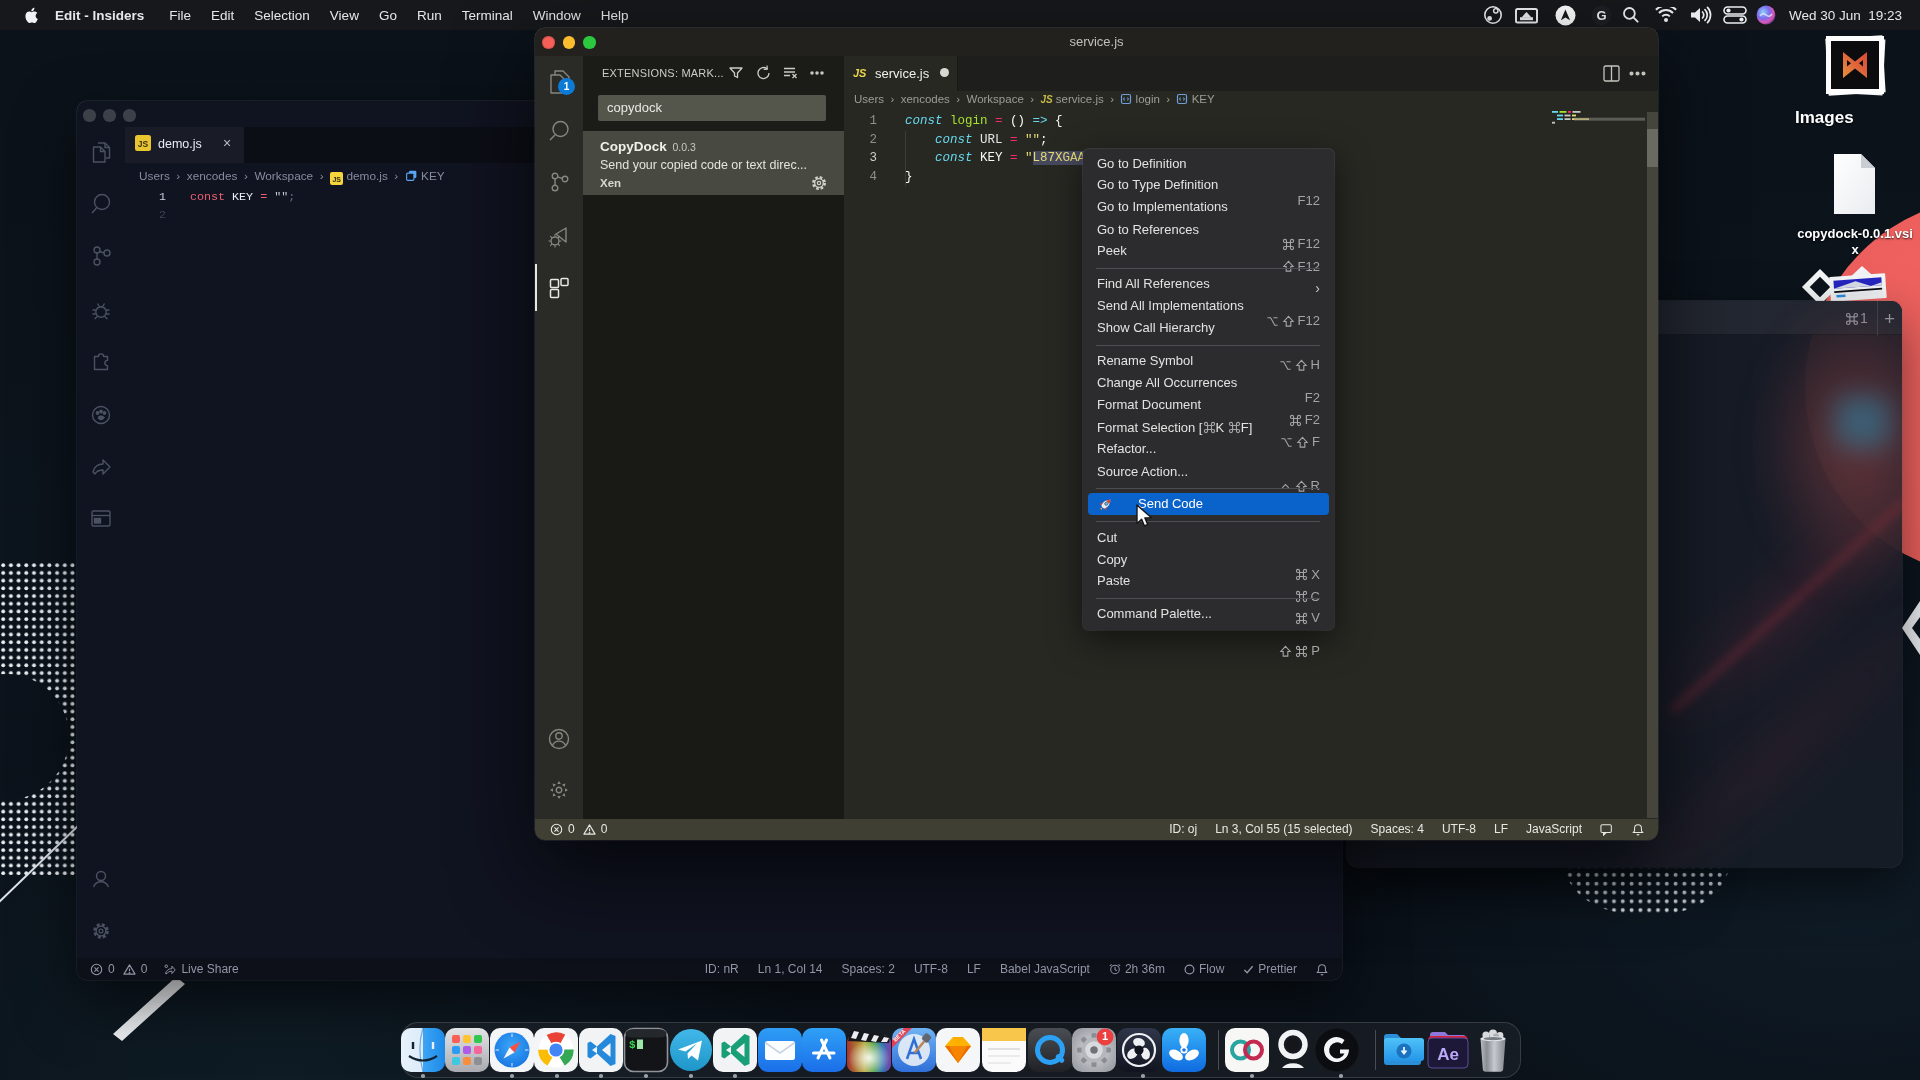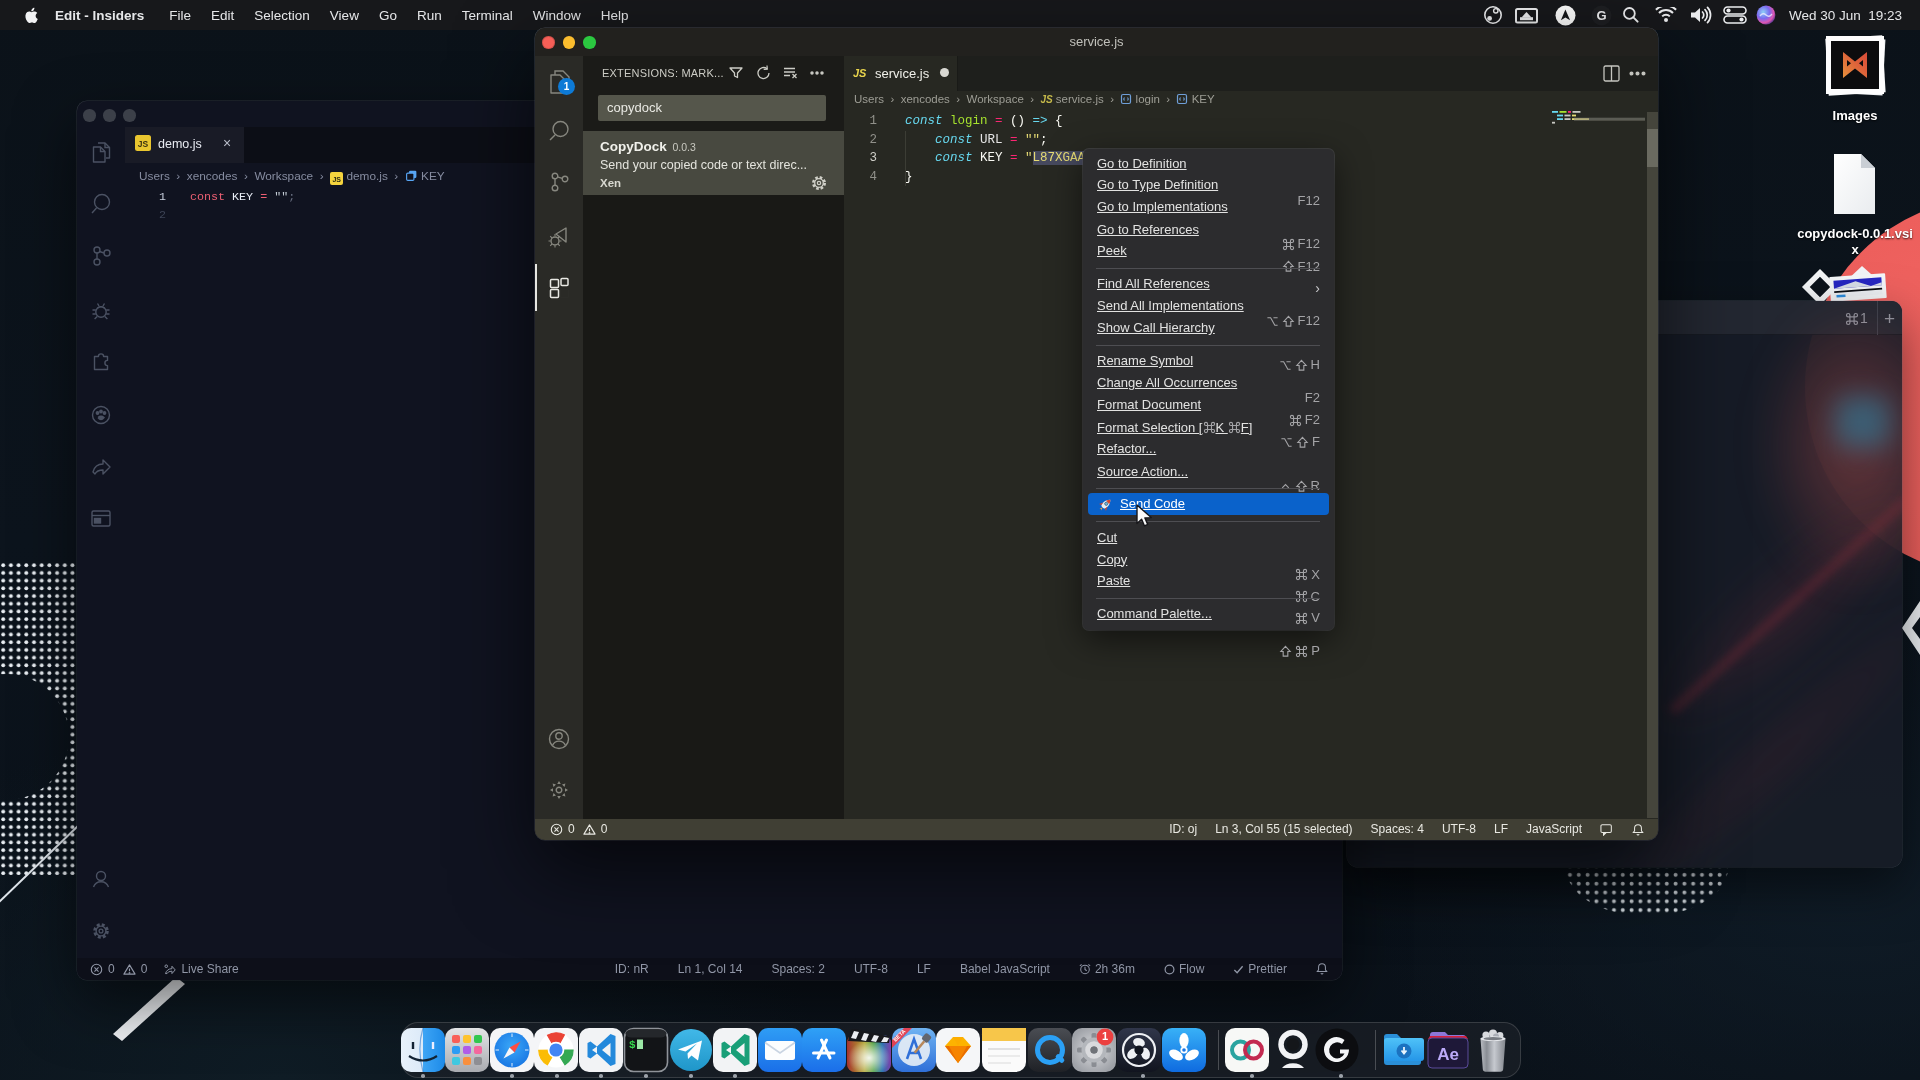--- a/index.html
+++ b/index.html
@@ -165,21 +165,21 @@
     <rect x="13" y="11" width="48" height="48" fill="#0c0c0e"></rect>
     <defs>
         <linearGradient id="mxg" x1="0" y1="1" x2="1" y2="0">
           <stop offset="0%" stop-color="#e8913c"></stop>
           <stop offset="60%" stop-color="#dd5f3a"></stop>
           <stop offset="100%" stop-color="#d94b38"></stop>
         </linearGradient>
       </defs>
     <path d="M25 22 L37 31.5 L49 22 L49 48 L37 38.5 L25 48 Z M29 30 L33 33.2 L29 36.4 Z M45 30 L45 36.4 L41 33.2 Z" fill="url(#mxg)" fill-rule="evenodd"></path>
   </svg>
-  <div class="abs" style="left:1795px;top:108px;width:120px;text-align:center;color:#fff;font-size:13px;font-weight:bold;text-shadow:0 1px 2px rgba(0,0,0,.8)">Images</div>
+  <div class="abs" style="left:1795px;top:108px;width:120px;text-align:left;color:#fff;font-size:17px;font-weight:bold;text-shadow:0 1px 2px rgba(0,0,0,.8)">Images</div>
 
   <svg class="abs" width="50" height="66" style="left:1830px;top:152px">
     <defs>
         <linearGradient id="pgg" x1="0" y1="0" x2="1" y2="1">
           <stop offset="0%" stop-color="#ffffff"></stop>
           <stop offset="100%" stop-color="#e9ecef"></stop>
         </linearGradient>
       </defs>
     <path d="M4 2 L31 2 L45 16 L45 62 L4 62 Z" fill="url(#pgg)"></path>
     <path d="M31 2 L31 16 L45 16 Z" fill="#c9ced4"></path>
@@ -291,21 +291,21 @@
           <circle cx="7" cy="10.7" r="0.4"></circle>
         </svg>
         <span>0</span>
       <svg width="13" height="13" viewBox="0 0 16 16" fill="none" stroke="#9096a6" stroke-width="1.2" style="margin-left:11px">
           <path d="M3,13 q2,-6 8,-6 l0,-3 l4,4.5 l-4,4.5 l0,-3 q-5,0 -6,3 z" stroke-linejoin="round"></path>
           <circle cx="4" cy="4" r="1.6"></circle>
           <circle cx="4" cy="12" r="1.6" opacity=".01"></circle>
         </svg>
         <span>Live Share</span>
     </div>
-    <div class="abs" style="right:14px;top:4px;display:flex;align-items:flex-start;gap:29px;white-space:nowrap">
+    <div class="abs" style="right:14px;top:4px;display:flex;align-items:center;gap:19px;white-space:nowrap">
       <span>ID: nR</span>
         <span>Ln 1, Col 14</span>
         <span>Spaces: 2</span>
         <span>UTF-8</span>
         <span>LF</span>
         <span>Babel JavaScript</span>
       <span style="display:flex;align-items:center;gap:4px"><svg width="12" height="12" viewBox="0 0 14 14" fill="none" stroke="#9096a6" stroke-width="1.2">
             <circle cx="7" cy="7.5" r="5"></circle>
             <path d="M7 4.5 v3 l2,1.5 M3,1.5 l-2,2 M11,1.5 l2,2"></path>
           </svg>2h 36m</span>
@@ -484,21 +484,21 @@
           <path d="M10,5.5 l4,-2 M10,8 l4,2" opacity=".01"></path>
         </svg>
       <svg width="12" height="13" viewBox="0 0 14 15" fill="none" stroke="#e8e8e2" stroke-width="1.2">
           <path d="M7 2 a4 4 0 0 1 4 4 v3 l1.5 2 h-11 l1.5 -2 v-3 a4 4 0 0 1 4 -4 z M5.7 13 a1.4 1.4 0 0 0 2.6 0"></path>
         </svg>
     </div>
   </div>
 </div>
 <div id="ctxmenu" class="abs" style="left:1083px;top:149px;width:251px;height:481px;background:#2c2c2e;border-radius:6px;box-shadow:0 10px 34px rgba(0,0,0,.55), 0 0 0 1px rgba(90,90,95,.5);color:#e2e2e1;font-size:13px">
   <style>
-    .mrow { position:absolute; left:5px; width:241px; height:22px; line-height:22px; padding-left:9px; border-radius:4px;text-decoration:underline; }
+    .mrow { position:absolute; left:5px; width:241px; height:22px; line-height:22px; padding-left:9px; border-radius:4px; }
     .msc { position:absolute; right:9px; top:0; color:#a4a4a7; display:flex; align-items:center; gap:3px; height:22px;margin-top:37px; }
     .msep { position:absolute; left:13px; width:224px; height:1px; background:#4e4e52; }
     .k { width:13px; height:13px; }
     .k path { fill:none; stroke:#a4a4a7; stroke-width:1.2px; }
   </style>
   <div class="mrow" style="top:3.6px">Go to Definition<span class="msc">F12</span></div>
   <div class="mrow" style="top:25.4px">Go to Type Definition</div>
   <div class="mrow" style="top:47px">Go to Implementations<span class="msc"><svg class="k" viewBox="0 0 14 14">
           <path d="M4.9,4.9 H9.1 V9.1 H4.9 Z M4.9,4.9 V3.2 A1.7,1.7 0 1 0 3.2,4.9 Z M9.1,4.9 H10.8 A1.7,1.7 0 1 0 9.1,3.2 Z M9.1,9.1 V10.8 A1.7,1.7 0 1 0 10.8,9.1 Z M4.9,9.1 H3.2 A1.7,1.7 0 1 0 4.9,10.8 Z"></path>
         </svg>F12</span></div>
@@ -548,21 +548,21 @@
     <svg width="15" height="15" viewBox="0 0 14 14" style="position:absolute;left:10px;top:3.5px">
       <g transform="rotate(45 7 7)">
         <path d="M7,0.6 C9,2.4 9.9,5 9.9,7.5 C9.9,9.6 9.3,11 7,11 C4.7,11 4.1,9.6 4.1,7.5 C4.1,5 5,2.4 7,0.6 Z" fill="#e8edf2"></path>
         <path d="M7,0.6 C8,1.6 8.8,2.8 9.2,4.1 L4.8,4.1 C5.2,2.8 6,1.6 7,0.6 Z" fill="#d6452e"></path>
         <circle cx="7" cy="6" r="1.5" fill="#6fb3d8" stroke="#32506b" stroke-width="0.6"></circle>
         <path d="M4.3,7.2 L2.4,11 L4.7,10 Z" fill="#d6452e"></path>
         <path d="M9.7,7.2 L11.6,11 L9.3,10 Z" fill="#d6452e"></path>
         <path d="M7,11 L8.1,13.8 L7,13 L5.9,13.8 Z" fill="#f2a03c"></path>
       </g>
     </svg>
-    <span style="margin-left:23px">Send Code</span>
+    <span style="margin-left:41px">Send Code</span>
   </div>
   <div class="msep" style="top:372px"></div>
   <div class="mrow" style="top:377.5px">Cut<span class="msc"><svg class="k" viewBox="0 0 14 14">
           <path d="M4.9,4.9 H9.1 V9.1 H4.9 Z M4.9,4.9 V3.2 A1.7,1.7 0 1 0 3.2,4.9 Z M9.1,4.9 H10.8 A1.7,1.7 0 1 0 9.1,3.2 Z M9.1,9.1 V10.8 A1.7,1.7 0 1 0 10.8,9.1 Z M4.9,9.1 H3.2 A1.7,1.7 0 1 0 4.9,10.8 Z"></path>
         </svg>X</span></div>
   <div class="mrow" style="top:399.5px">Copy<span class="msc"><svg class="k" viewBox="0 0 14 14">
           <path d="M4.9,4.9 H9.1 V9.1 H4.9 Z M4.9,4.9 V3.2 A1.7,1.7 0 1 0 3.2,4.9 Z M9.1,4.9 H10.8 A1.7,1.7 0 1 0 9.1,3.2 Z M9.1,9.1 V10.8 A1.7,1.7 0 1 0 10.8,9.1 Z M4.9,9.1 H3.2 A1.7,1.7 0 1 0 4.9,10.8 Z"></path>
         </svg>C</span></div>
   <div class="mrow" style="top:421px">Paste<span class="msc"><svg class="k" viewBox="0 0 14 14">
           <path d="M4.9,4.9 H9.1 V9.1 H4.9 Z M4.9,4.9 V3.2 A1.7,1.7 0 1 0 3.2,4.9 Z M9.1,4.9 H10.8 A1.7,1.7 0 1 0 9.1,3.2 Z M9.1,9.1 V10.8 A1.7,1.7 0 1 0 10.8,9.1 Z M4.9,9.1 H3.2 A1.7,1.7 0 1 0 4.9,10.8 Z"></path>

